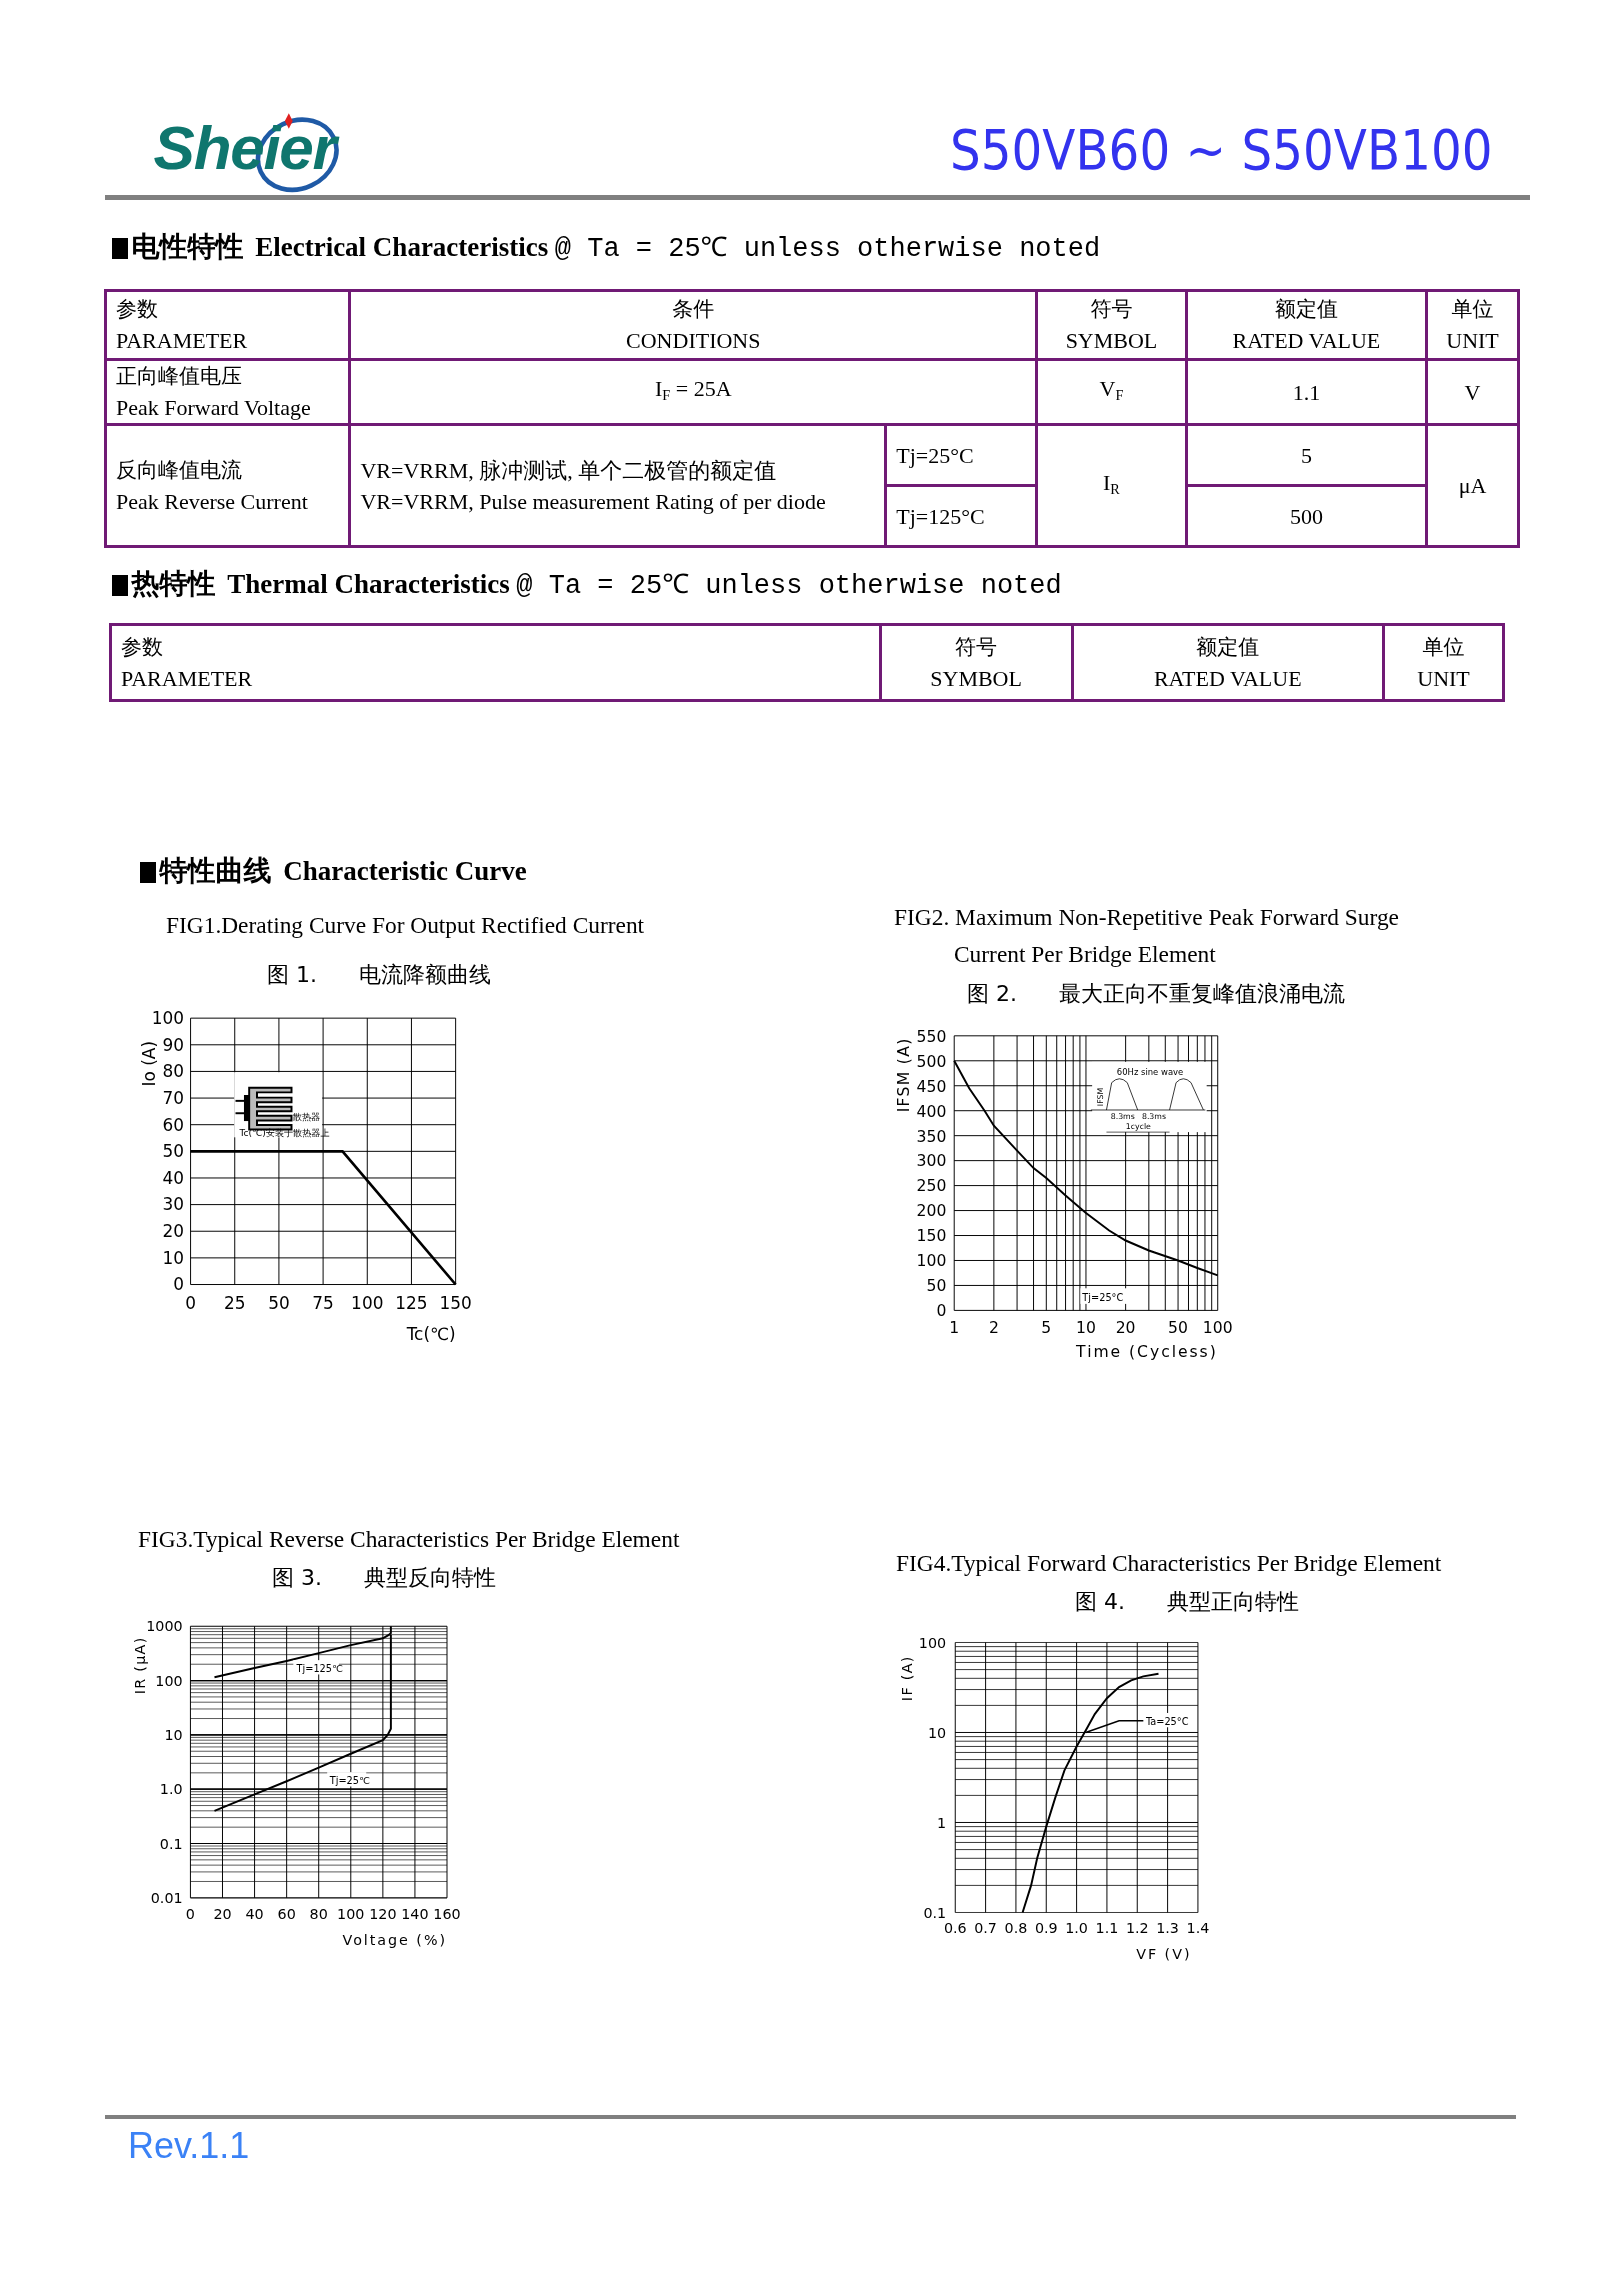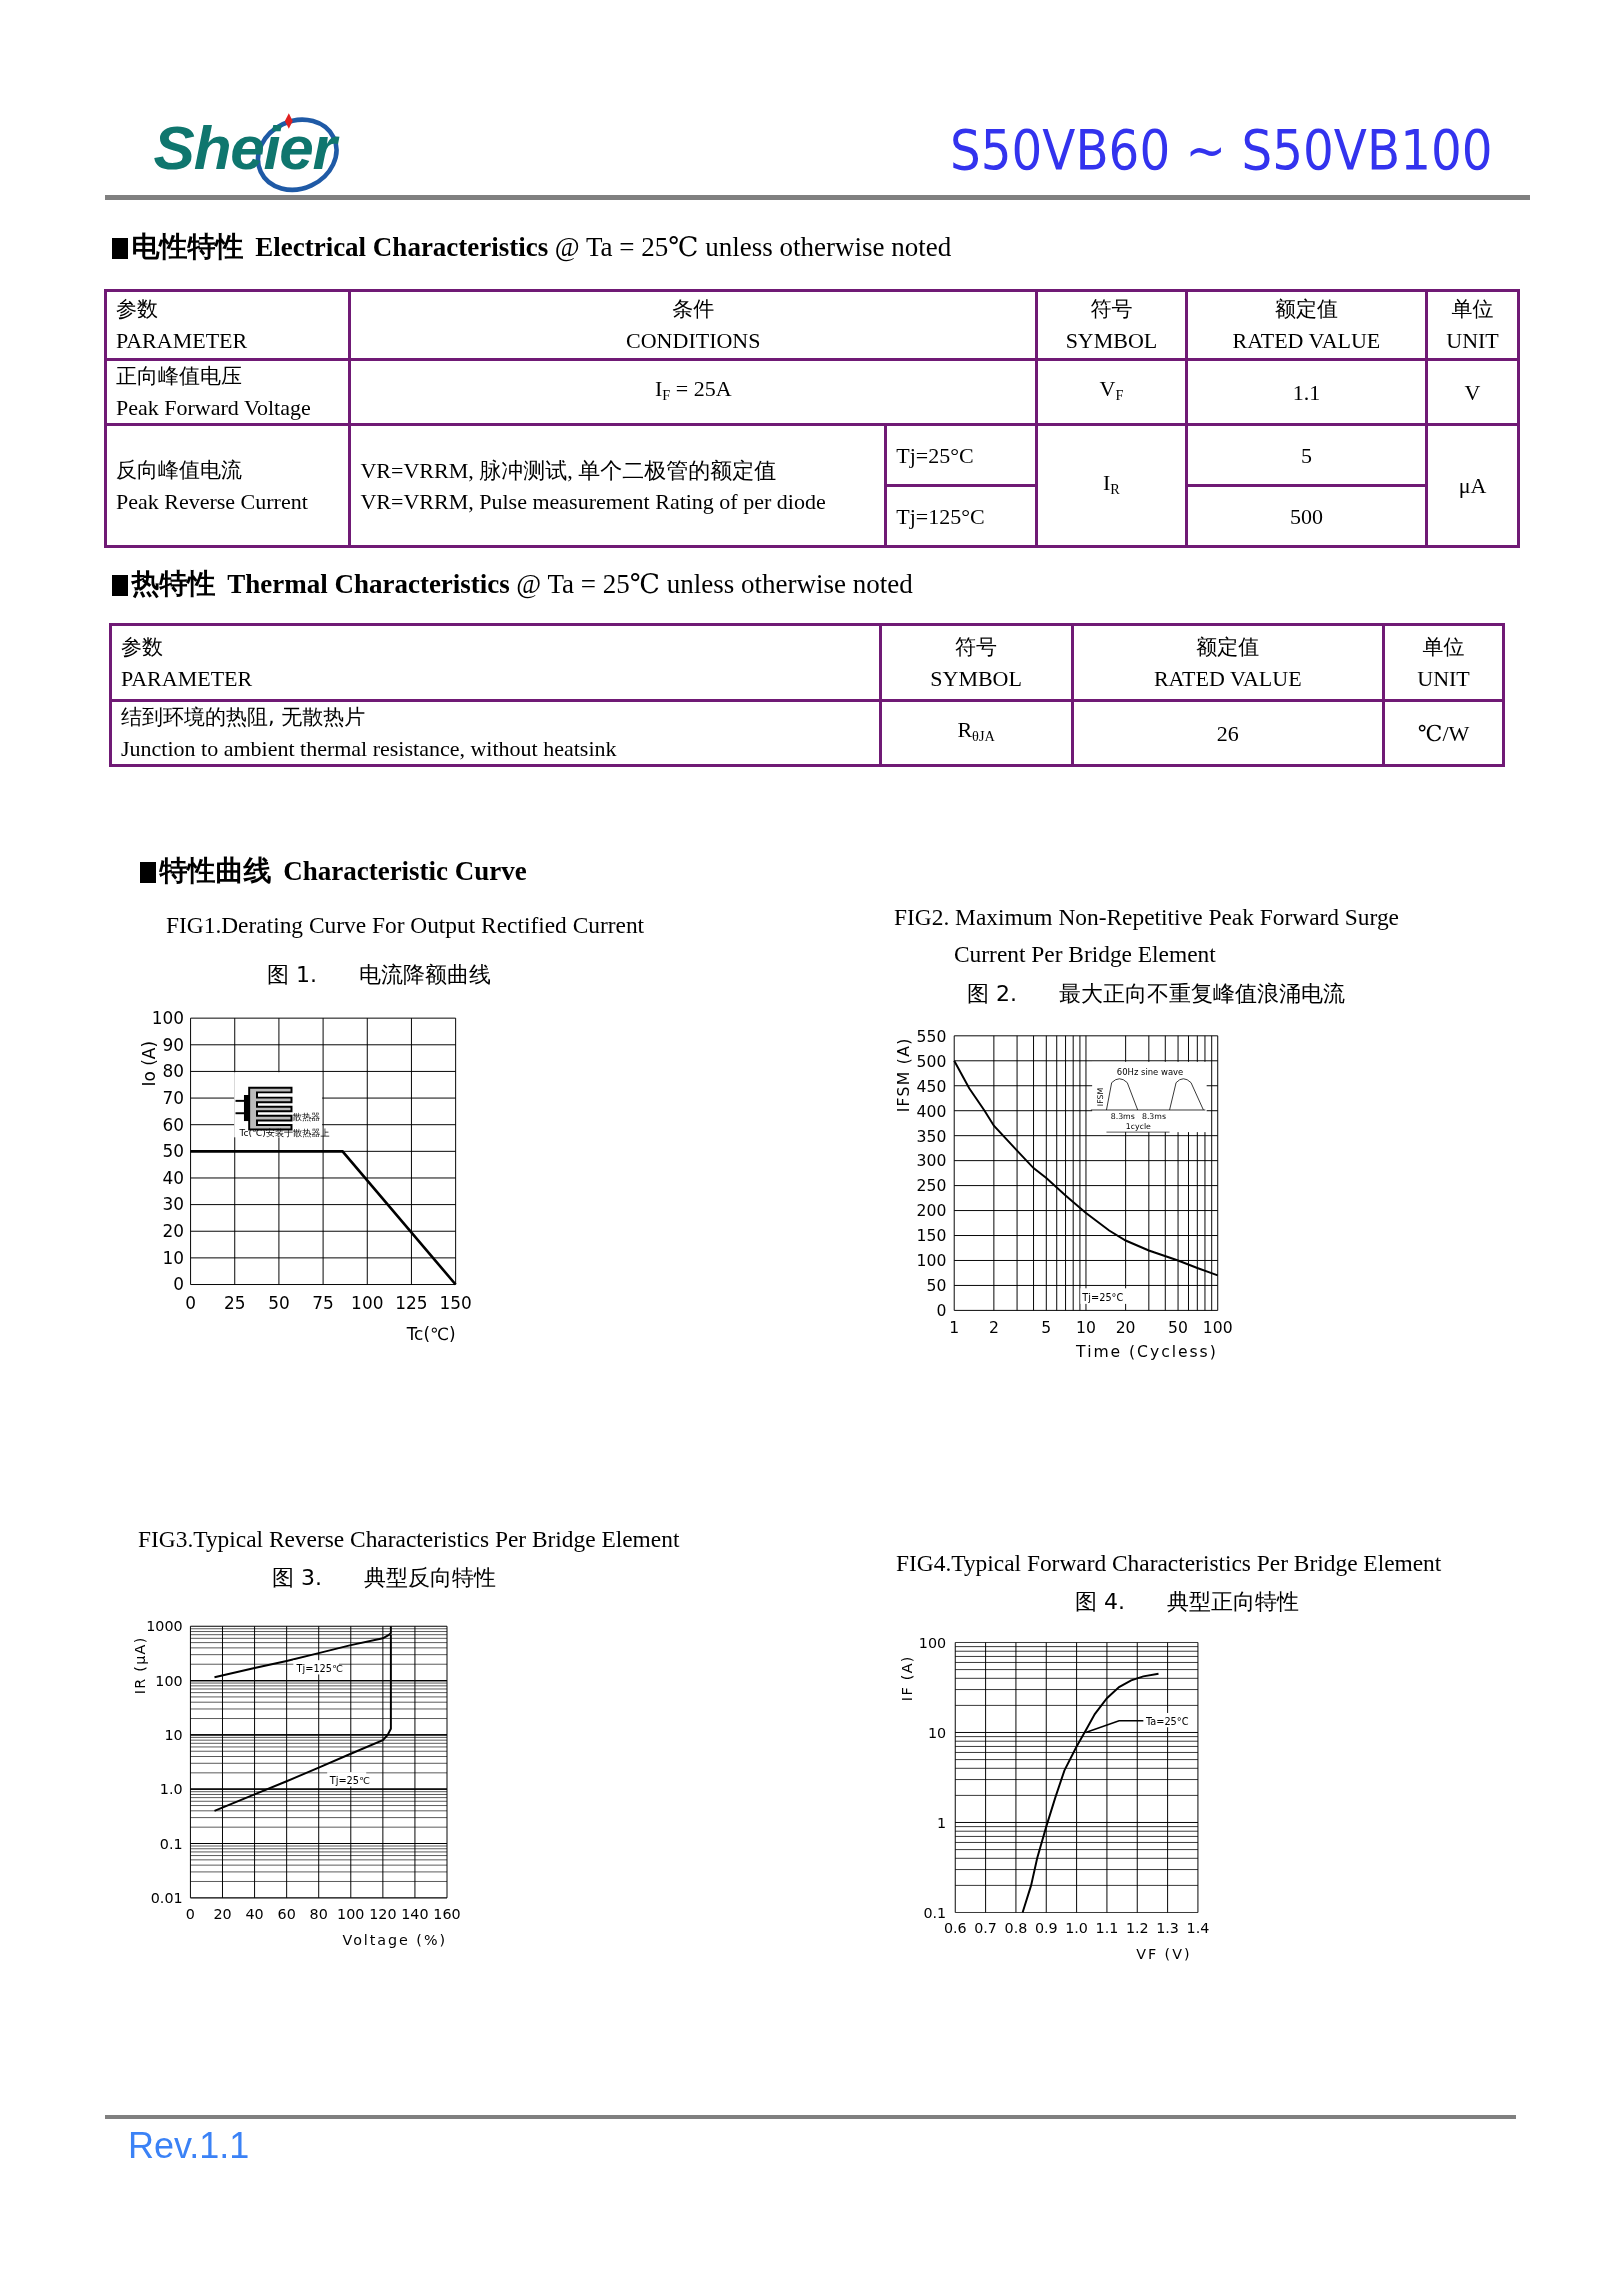--- a/index.html
+++ b/index.html
@@ -12,21 +12,21 @@
                font-weight: bold; font-style: italic; font-size: 62px; color: #0f766e; letter-spacing: -1.3px; line-height: 78px; }
   .logo svg { position: absolute; left: 0; top: 0; }
   .part-title { right: 124px; top: 118px; font-family: "DejaVu Sans", "Liberation Sans", sans-serif;
                 font-size: 55px; color: #3333ee; line-height: 65px; transform: scaleX(0.88); transform-origin: right center; }
   .rule { left: 105px; width: 1425px; height: 5.2px; background: #808080; }
   
   .sec { left: 112px; font-size: 27px; white-space: nowrap; line-height: 36px; }
   .sec .sq { display: inline-block; width: 15.6px; height: 21px; background: #000; vertical-align: -2.6px; margin-right: 3.9px; }
   .sec .cn { font-family: "DejaVu Sans", sans-serif; font-weight: bold; font-size: 28px; }
   .sec .en { font-weight: bold; margin-left: 11.7px; }
-  .sec .cond { font-weight: normal; margin-left: 6.5px; }
+  .sec .cond { font-weight: normal; margin-left: 6.5px; font-family: Liberation Mono, monospace; }
   
   table.grid { position: absolute; border-collapse: collapse; font-size: 22px; }
   table.grid td { border: 3px solid #701a75; padding: 0 9px; vertical-align: middle; line-height: 31px; }
   .c { text-align: center; }
   .cn-t { font-family: "DejaVu Sans", sans-serif; font-size: 21px; }
   sub { font-size: 14.3px; vertical-align: -3.9px; }
   
   .cap { font-size: 23.4px; white-space: nowrap; line-height: 31px; }
   .cap .cn-t { font-size: 22px; }
   .chart { position: absolute; }
@@ -135,29 +135,20 @@
           <div>SYMBOL</div>
         </td>
     <td class="c">
           <div class="cn-t">额定值</div>
           <div>RATED VALUE</div>
         </td>
     <td class="c">
           <div class="cn-t">单位</div>
           <div>UNIT</div>
         </td>
-  </tr>
-  <tr style="height:61px;">
-    <td>
-          <div class="cn-t">结到环境的热阻, 无散热片</div>
-          <div>Junction to ambient thermal resistance, without heatsink</div>
-        </td>
-    <td class="c"><span>R</span><sub>θJA</sub></td>
-    <td class="c">26</td>
-    <td class="c">℃/W</td>
   </tr>
 </tbody>
   </table>
 
 <div class="abs sec" style="top:853px;padding-left:28px;">
   <span class="sq"></span><span class="cn">特性曲线</span><span class="en">Characteristic Curve</span>
 </div>
 
 <div class="abs cap" style="left:166px; top:910px;">FIG1.Derating Curve For Output Rectified Current</div>
 <div class="abs cap" style="left:267px; top:959px;"><span class="cn-t" style="white-space:pre;">图 1.      电流降额曲线</span></div>

